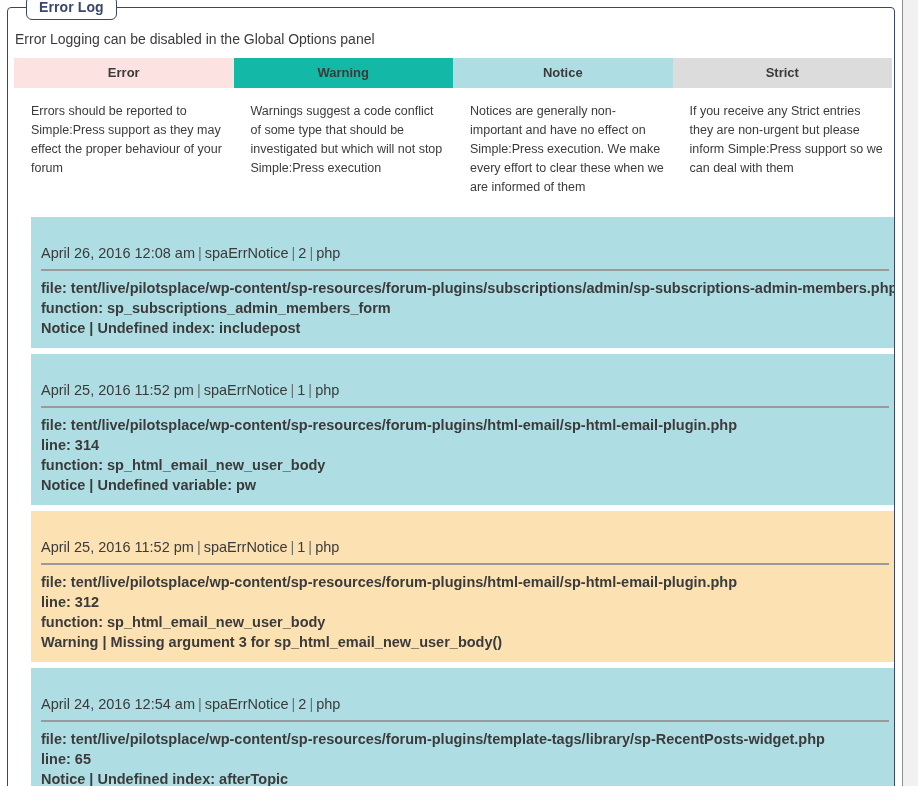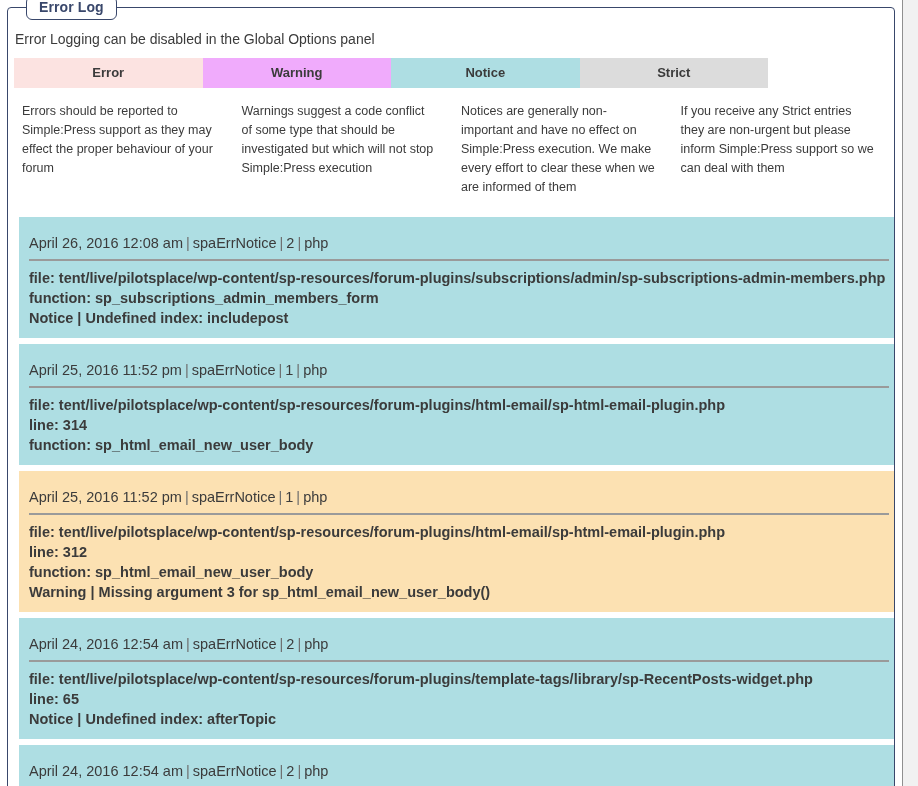--- a/index.html
+++ b/index.html
@@ -57,61 +57,62 @@
   .intro {
     font-size: 14px;
     color: #3b3b3b;
     margin: 0 0 10px 2px;
     line-height: 18px;
   }
 
   
   .legend-heads {
     display: flex;
-    width: 754px;
+    width: 878px;
     margin-left: 1px;
   }
   .legend-head {
     flex: 1 1 0;
     text-align: center;
     font-size: 13px;
     font-weight: 700;
     color: #3b3b3b;
     padding: 7px 0 7px 0;
     line-height: 16px;
   }
   .lh-error   { background: #fce3e1; }
-  .lh-warning { background: #f0abfc; }
+  .lh-warning { background: #14b8a6; }
   .lh-notice  { background: #aedee3; }
   .lh-strict  { background: #dcdcdc; }
 
   .legend-descs {
     display: flex;
     width: 878px;
-    margin-left: 9px;
+    margin-left: 18px;
     padding-top: 14px;
   }
   .legend-desc {
     flex: 1 1 0;
     font-size: 12.5px;
     line-height: 19px;
     color: #3b3b3b;
     padding-right: 24px;
   }
 
   
   .log-list {
     margin-top: 20px;
     width: 880px;
     margin-left: 6px;
   }
 
   .log-entry {
     margin-bottom: 6px;
-    padding: 16px 10px 10px 10px;
+    padding: 26px 10px 10px 10px;
+    margin-left: 12px;
   }
   .log-entry.notice  { background: #aedee3; }
   .log-entry.warning { background: #fce1b2; }
 
   .log-head {
     font-size: 14.5px;
     color: #3b3b3b;
     line-height: 20px;
     padding-bottom: 6px;
   }
@@ -183,20 +184,21 @@
               <div>Notice | Undefined index: includepost</div>
             </div>
           </div>
           <div class="log-entry notice">
             <div class="log-head"><span>April 25, 2016 11:52 pm</span><span class="sep">|</span><span>spaErrNotice</span><span class="sep">|</span><span>1</span><span class="sep">|</span><span>php</span></div>
             <hr class="log-rule">
             <div class="log-body">
               <div>file: tent/live/pilotsplace/wp-content/sp-resources/forum-plugins/html-email/sp-html-email-plugin.php</div>
               <div>line: 314</div>
               <div>function: sp_html_email_new_user_body</div>
+              <div>Notice | Undefined variable: pw</div>
             </div>
           </div>
           <div class="log-entry warning">
             <div class="log-head"><span>April 25, 2016 11:52 pm</span><span class="sep">|</span><span>spaErrNotice</span><span class="sep">|</span><span>1</span><span class="sep">|</span><span>php</span></div>
             <hr class="log-rule">
             <div class="log-body">
               <div>file: tent/live/pilotsplace/wp-content/sp-resources/forum-plugins/html-email/sp-html-email-plugin.php</div>
               <div>line: 312</div>
               <div>function: sp_html_email_new_user_body</div>
               <div>Warning | Missing argument 3 for sp_html_email_new_user_body()</div>

